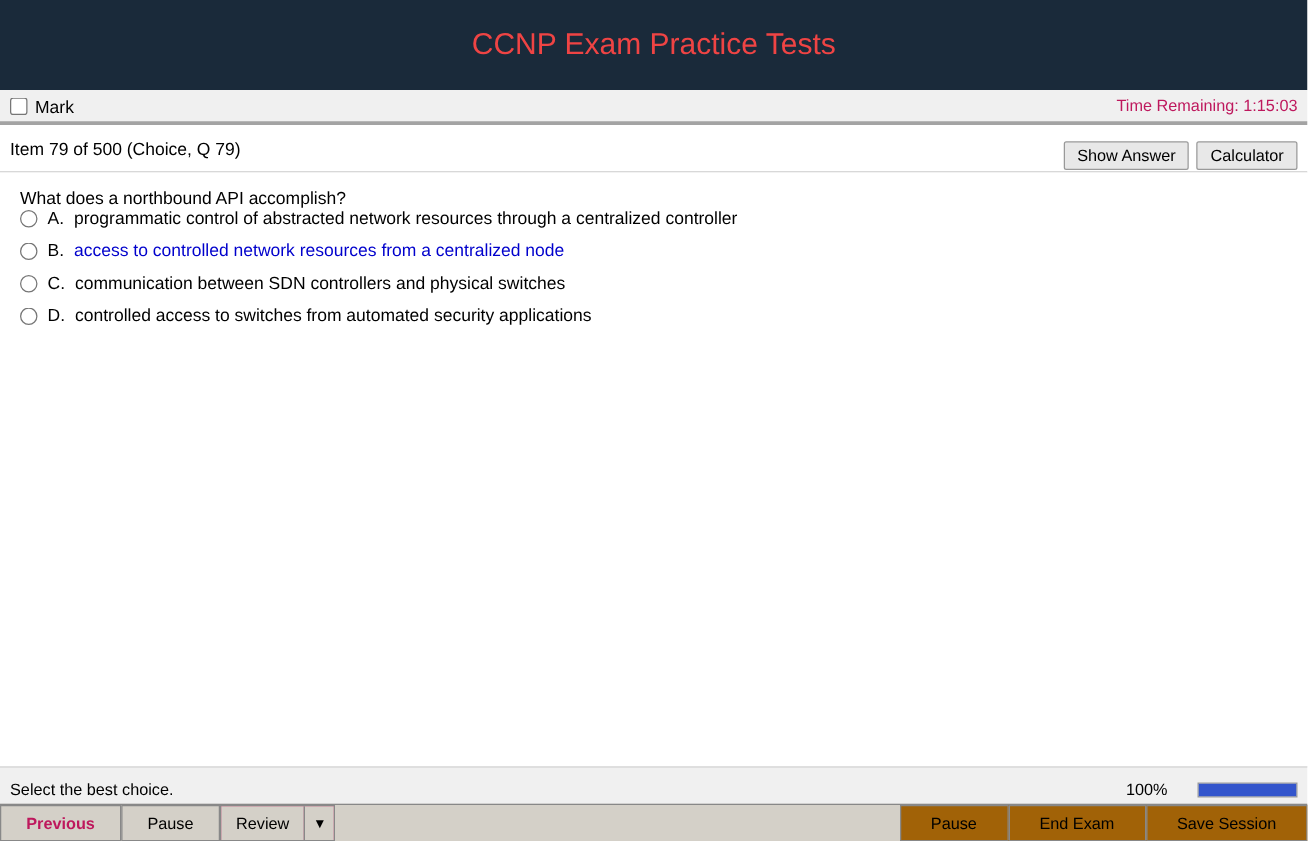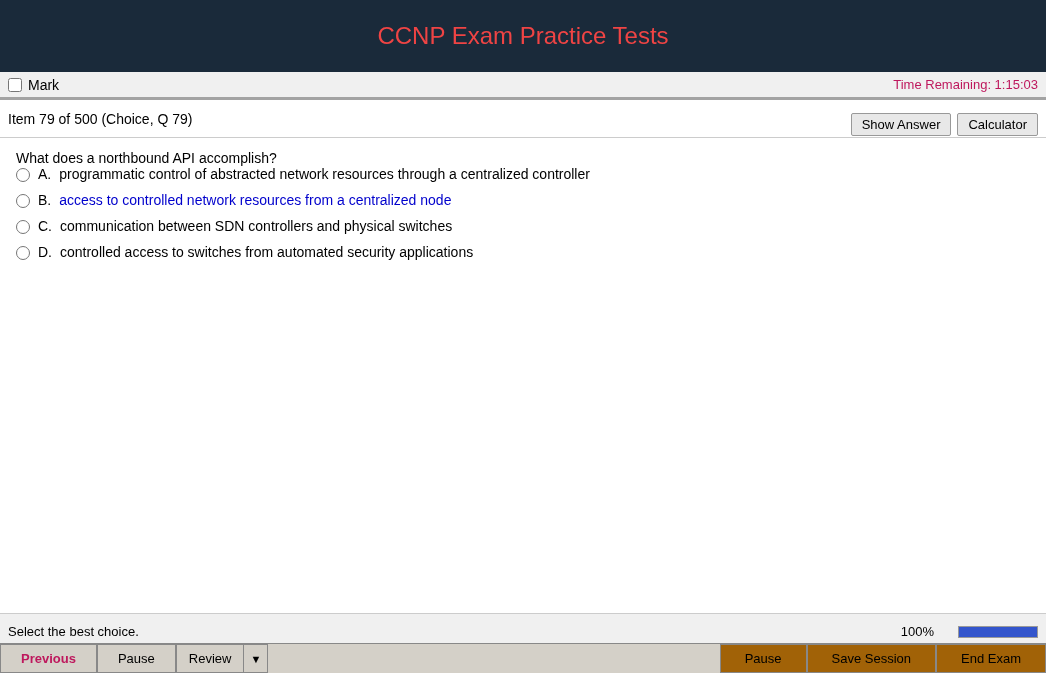--- a/index.html
+++ b/index.html
@@ -280,15 +280,15 @@
 
 <div id="bottom-nav">
   <button class="nav-btn disabled" disabled="">Previous</button>
   <button class="nav-btn">Pause</button>
   <div id="review-btn-wrapper">
     <button id="review-btn-main">Review</button>
     <button id="review-btn-arrow">▼</button>
   </div>
   <div id="spacer"></div>
   <button class="right-nav-btn">Pause</button>
+  <button class="right-nav-btn">End Exam</button>
   <button class="right-nav-btn">Save Session</button>
-  <button class="right-nav-btn">End Exam</button>
 </div>
 
 </body></html>

